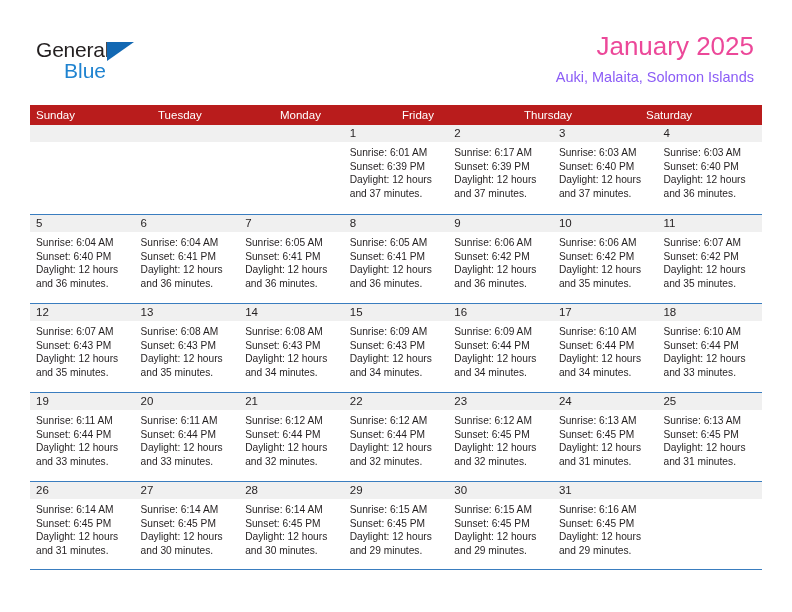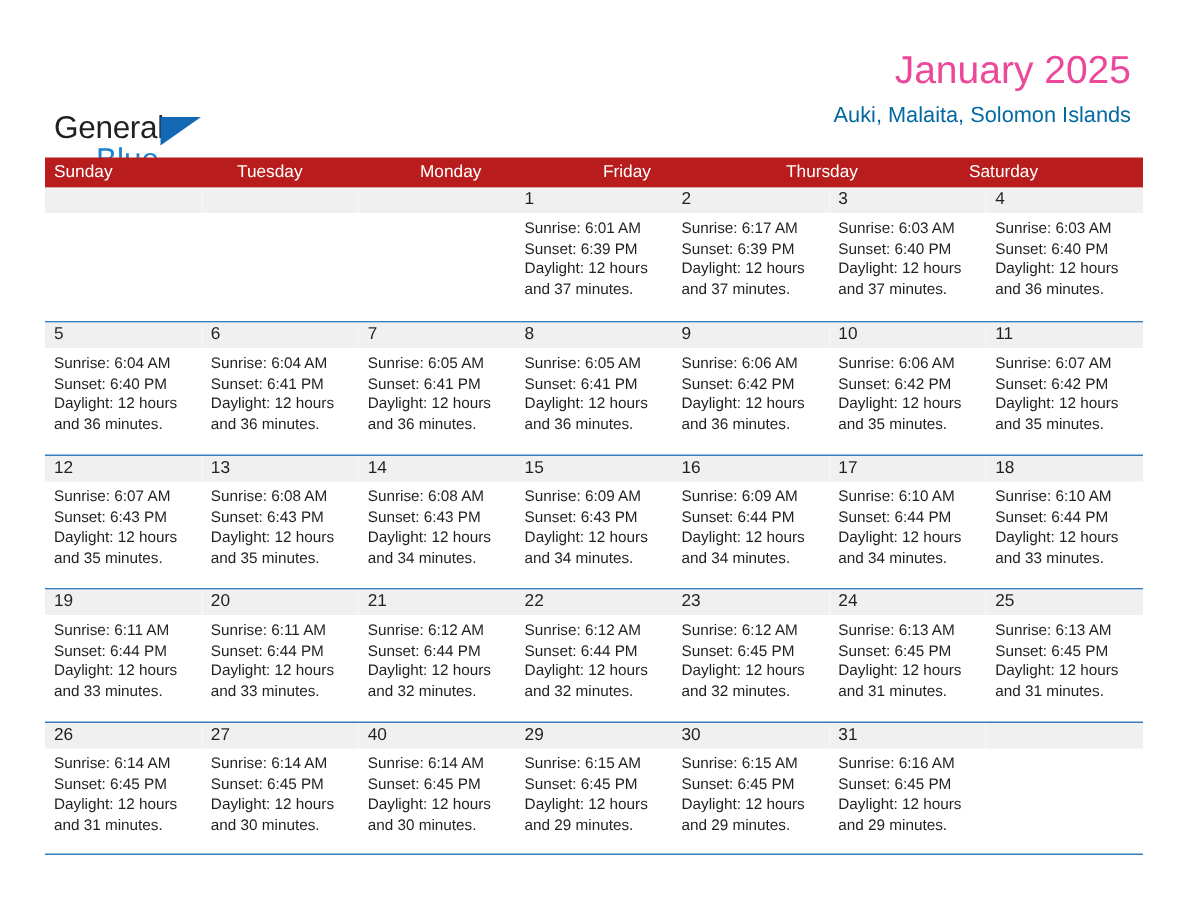--- a/index.html
+++ b/index.html
@@ -25,21 +25,20 @@
     position: absolute;
     left: 0; right: 0; top: 0;
     height: 103px;
   }
   .logo {
     position: absolute;
     left: 36px;
     top: 38px;
     width: 120px;
     height: 46px;
-    margin-top: 36px;
   }
   .logo-general {
     position: absolute;
     left: 0; top: 0;
     font-size: 21px;
     letter-spacing: -0.2px;
     color: #231f20;
     line-height: 24px;
     font-family: "Liberation Sans", sans-serif;
   }
@@ -68,21 +67,21 @@
   }
   .cal-title {
     font-size: 26px;
     color: #ec4899;
     line-height: 32px;
     white-space: nowrap;
   }
   .cal-subtitle {
     margin-top: 6px;
     font-size: 14.5px;
-    color: #0369a1;
+    color: #8b5cf6;
     line-height: 18px;
     white-space: nowrap;
   }
 
   
   .calendar {
     position: absolute;
     left: 30px;
     top: 105px;
     width: 732px;
@@ -423,21 +422,21 @@
           <div class="day">
             <div class="day-num-band">27</div>
             <div class="day-lines">
               <div>Sunrise: 6:14 AM</div>
               <div>Sunset: 6:45 PM</div>
               <div>Daylight: 12 hours</div>
               <div>and 30 minutes.</div>
             </div>
           </div>
           <div class="day">
-            <div class="day-num-band">40</div>
+            <div class="day-num-band">28</div>
             <div class="day-lines">
               <div>Sunrise: 6:14 AM</div>
               <div>Sunset: 6:45 PM</div>
               <div>Daylight: 12 hours</div>
               <div>and 30 minutes.</div>
             </div>
           </div>
           <div class="day">
             <div class="day-num-band">29</div>
             <div class="day-lines">

